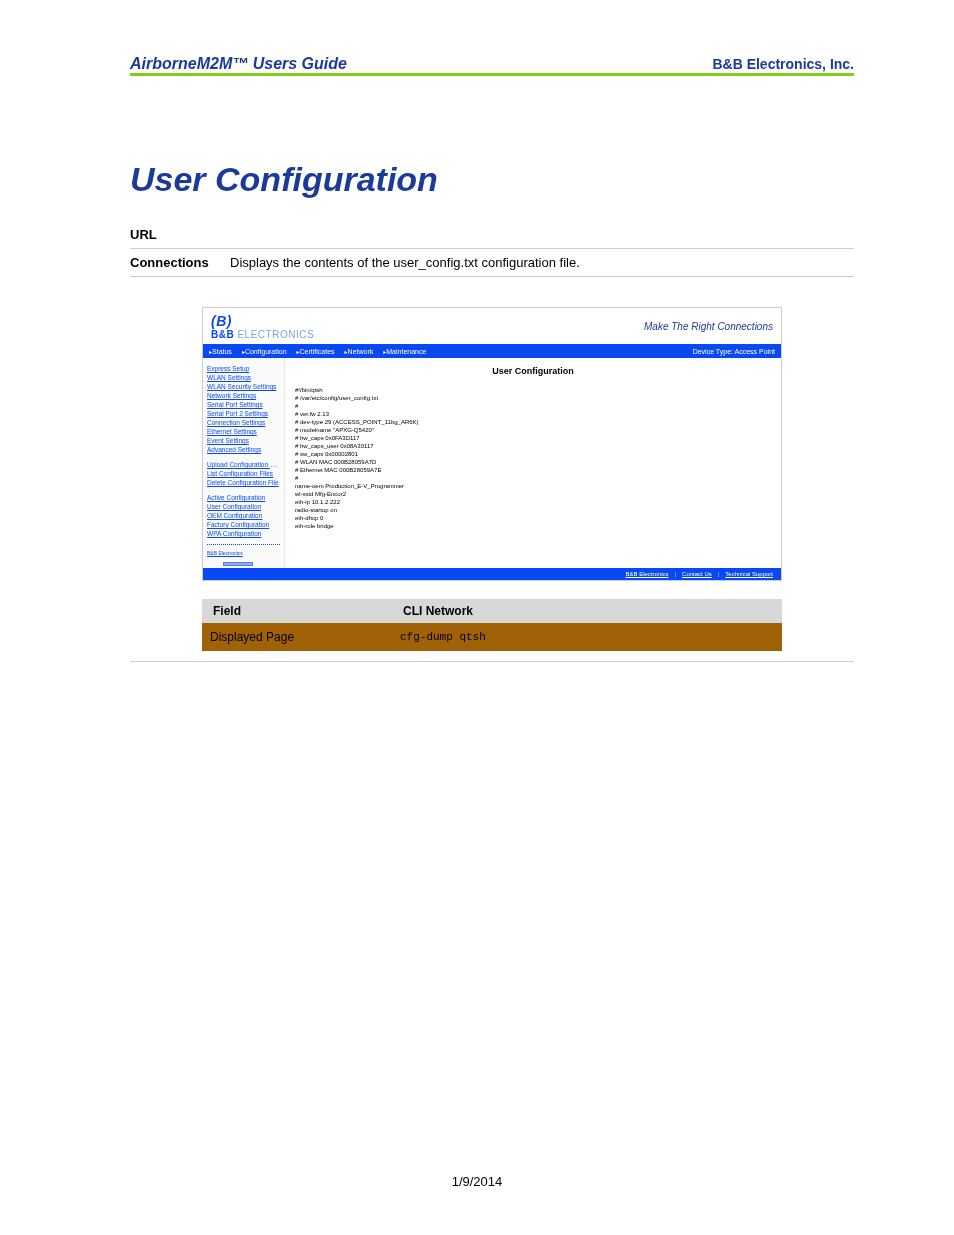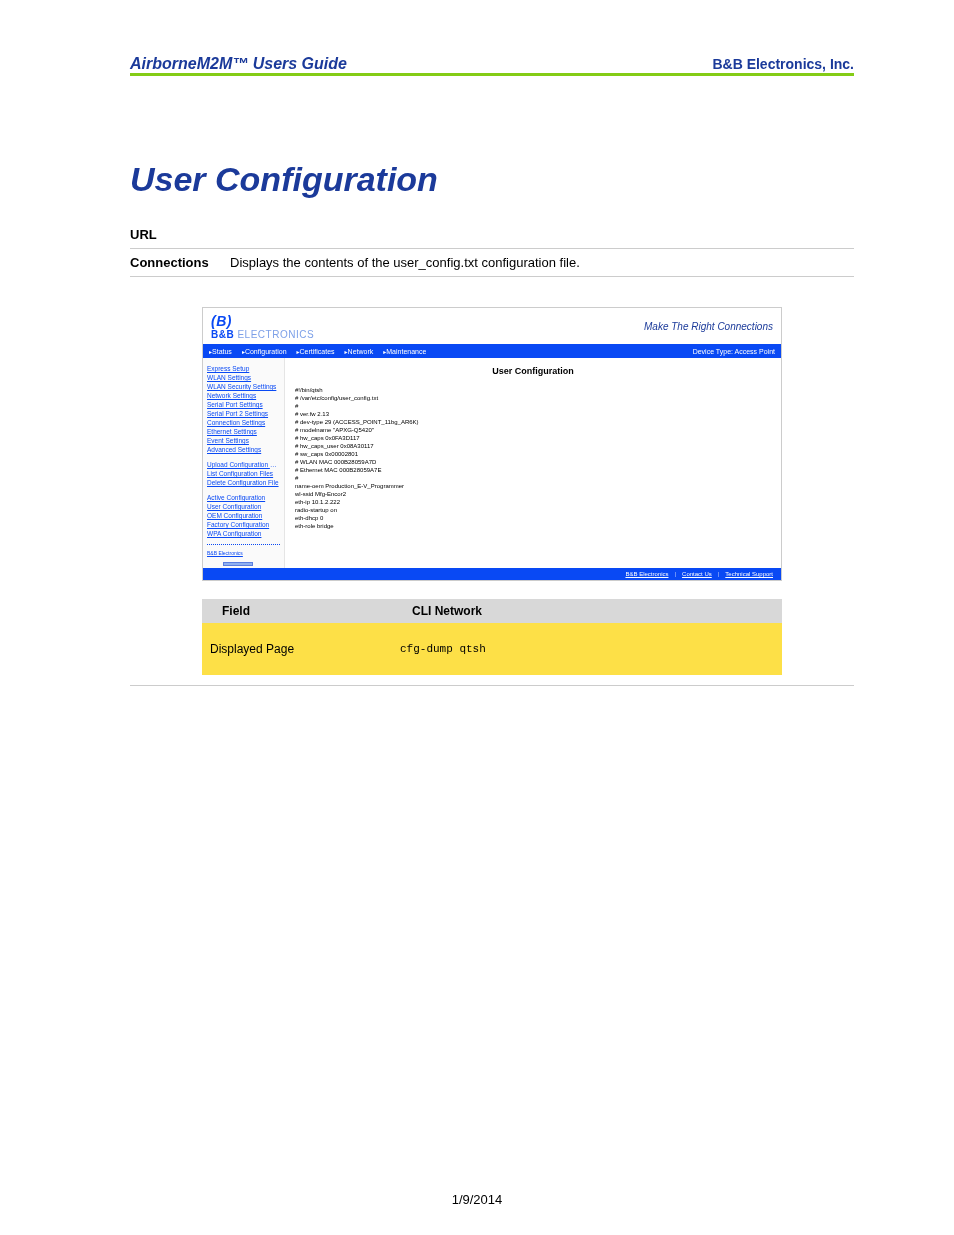--- a/index.html
+++ b/index.html
@@ -152,37 +152,37 @@
   .ss-footer .divider { text-decoration: none; opacity: .7; }
   .cli-table {
     margin-top: 18px;
     width: 100%;
     border-collapse: collapse;
     font-size: 12px;
   }
   .cli-table th {
     background: #d8d8d8;
     text-align: left;
-    padding: 5px 20px;
+    padding: 5px 11px;
     font-weight: bold;
   }
   .cli-table td {
-    background: #fde047;
-    padding: 19px 8px;
+    background: #a16207;
+    padding: 7px 8px;
   }
   .cli-table td.mono { font-family: "Courier New", monospace; font-size: 11px; }
   .cli-table th:first-child, .cli-table td:first-child { width: 190px; }
   .doc-divider {
     border: none;
     border-top: 1px solid #ccc;
     margin-top: 10px;
   }
   .page-date {
     position: absolute;
-    bottom: 28px;
+    bottom: 46px;
     left: 0;
     width: 100%;
     text-align: center;
     font-size: 13px;
     color: #000;
   }
 </style>
 </head>
 <body>
 

